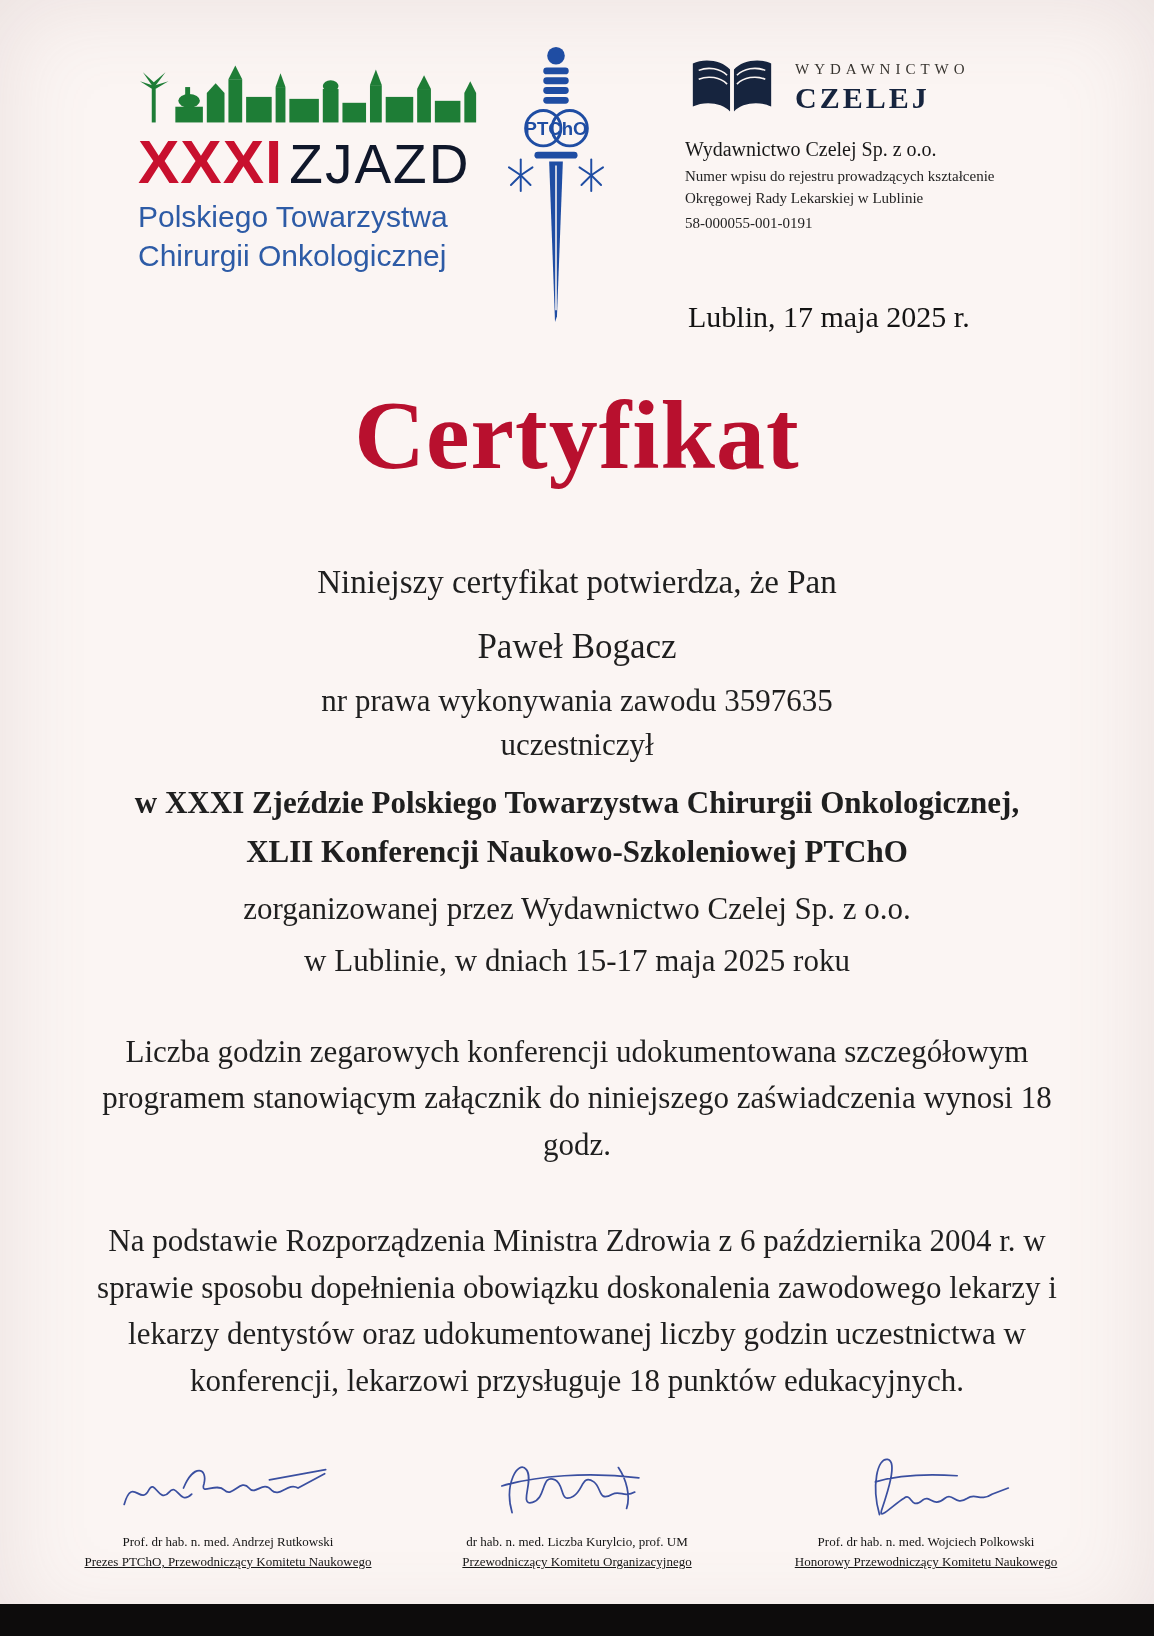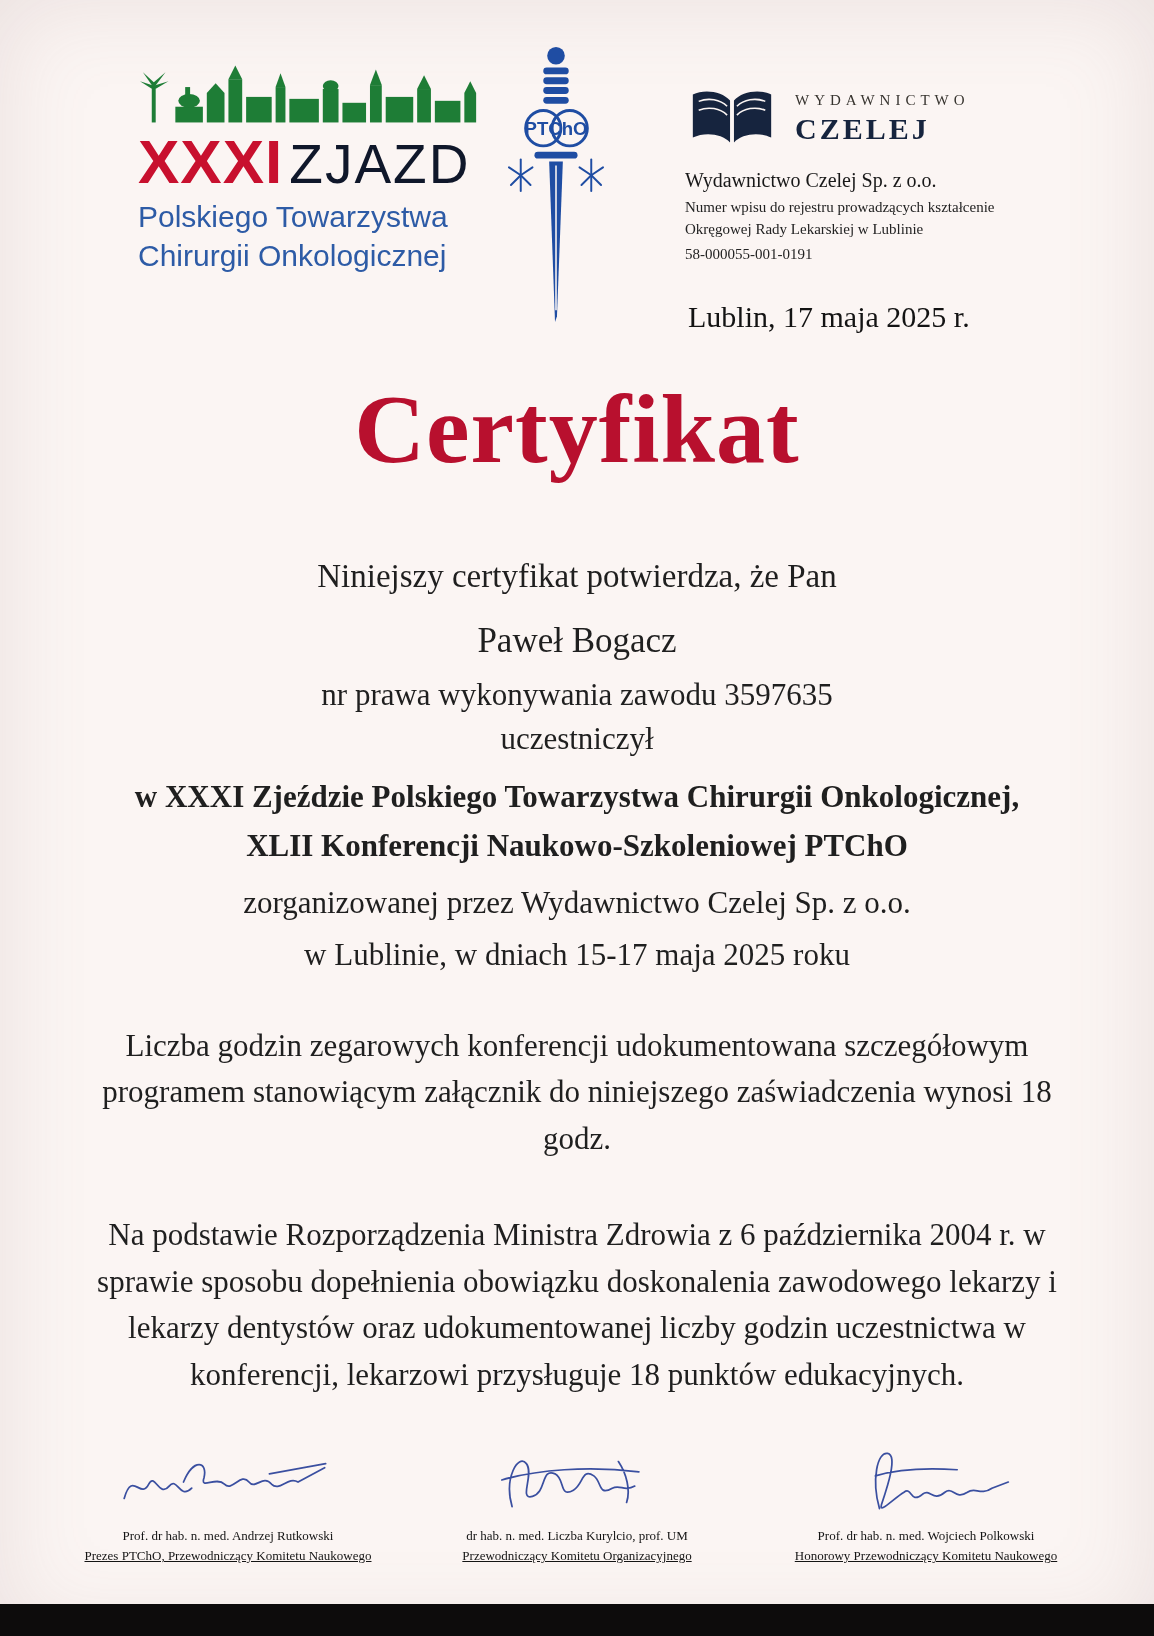--- a/index.html
+++ b/index.html
@@ -23,35 +23,35 @@
   .congress-title-row{ display:flex; align-items:baseline; margin-top:2px; font-family:"Liberation Sans", sans-serif; }
   .roman{ font-size:62px; font-weight:bold; color:#c8102e; letter-spacing:1px; }
   .zjazd{ font-size:55px; font-weight:300; color:#0f172a; margin-left:6px; letter-spacing:2px; }
   .society{ font-family:"Liberation Sans", sans-serif; font-size:30px; color:#2d5ba6; line-height:1.3; }
   .society:first-of-type{ margin-top:4px; }
 
   .sword{ position:absolute; left:497px; top:44px; width:118px; height:284px; }
   .sword-monogram{ font-family:"Liberation Sans", sans-serif; font-size:19px; font-weight:bold; fill:#1f4da3; text-anchor:middle; }
 
   .publisher{ position:absolute; left:685px; top:56px; width:340px; }
-  .brand-row{ display:flex; align-items:center;margin-top:31px; }
+  .brand-row{ display:flex; align-items:center; }
   .book{ width:94px; height:64px; flex:0 0 auto; }
   .brand-text{ margin-left:16px; }
   .brand-top{ font-size:15px; letter-spacing:5px; color:#37342f; }
   .brand-bottom{ font-size:30px; font-weight:bold; letter-spacing:3px; color:#16243e; margin-top:3px; }
   .company{ font-size:20px; margin-top:18px; color:#181818; }
   .registry{ font-size:15px; line-height:1.45; color:#222; }
   .registry.first{ margin-top:5px; }
   .registry.number{ margin-top:3px; }
 
   .place-date{ position:absolute; left:688px; top:300px; font-size:30px; color:#131313; }
 
   
   .title{
-    margin-top:18px;
+    margin-top:24px;
     text-align:center;
     font-size:98px; line-height:1;
     font-weight:bold;
     color:#b8102e;
     letter-spacing:1px;
   }
 
   .statement{ margin-top:80px; text-align:center; }
   .statement p{ margin:0 auto; max-width:1020px; }
   .intro{ font-size:33px; }

